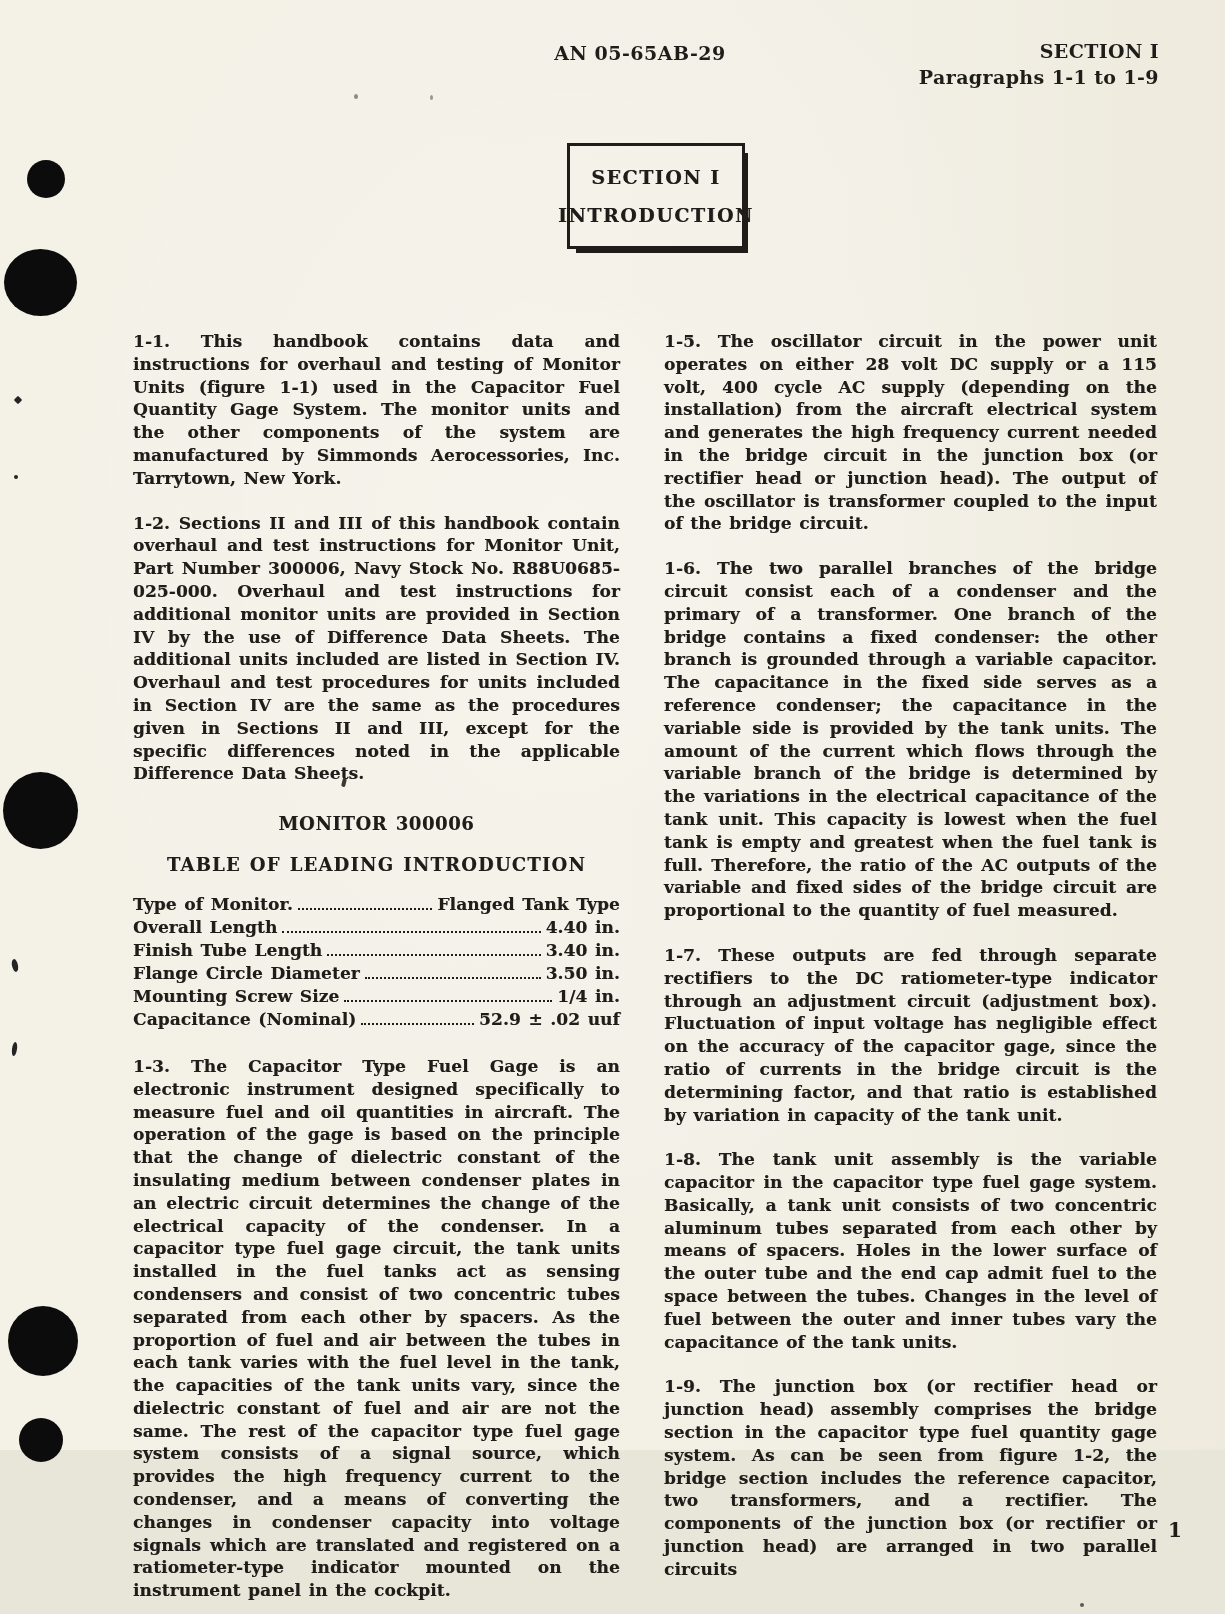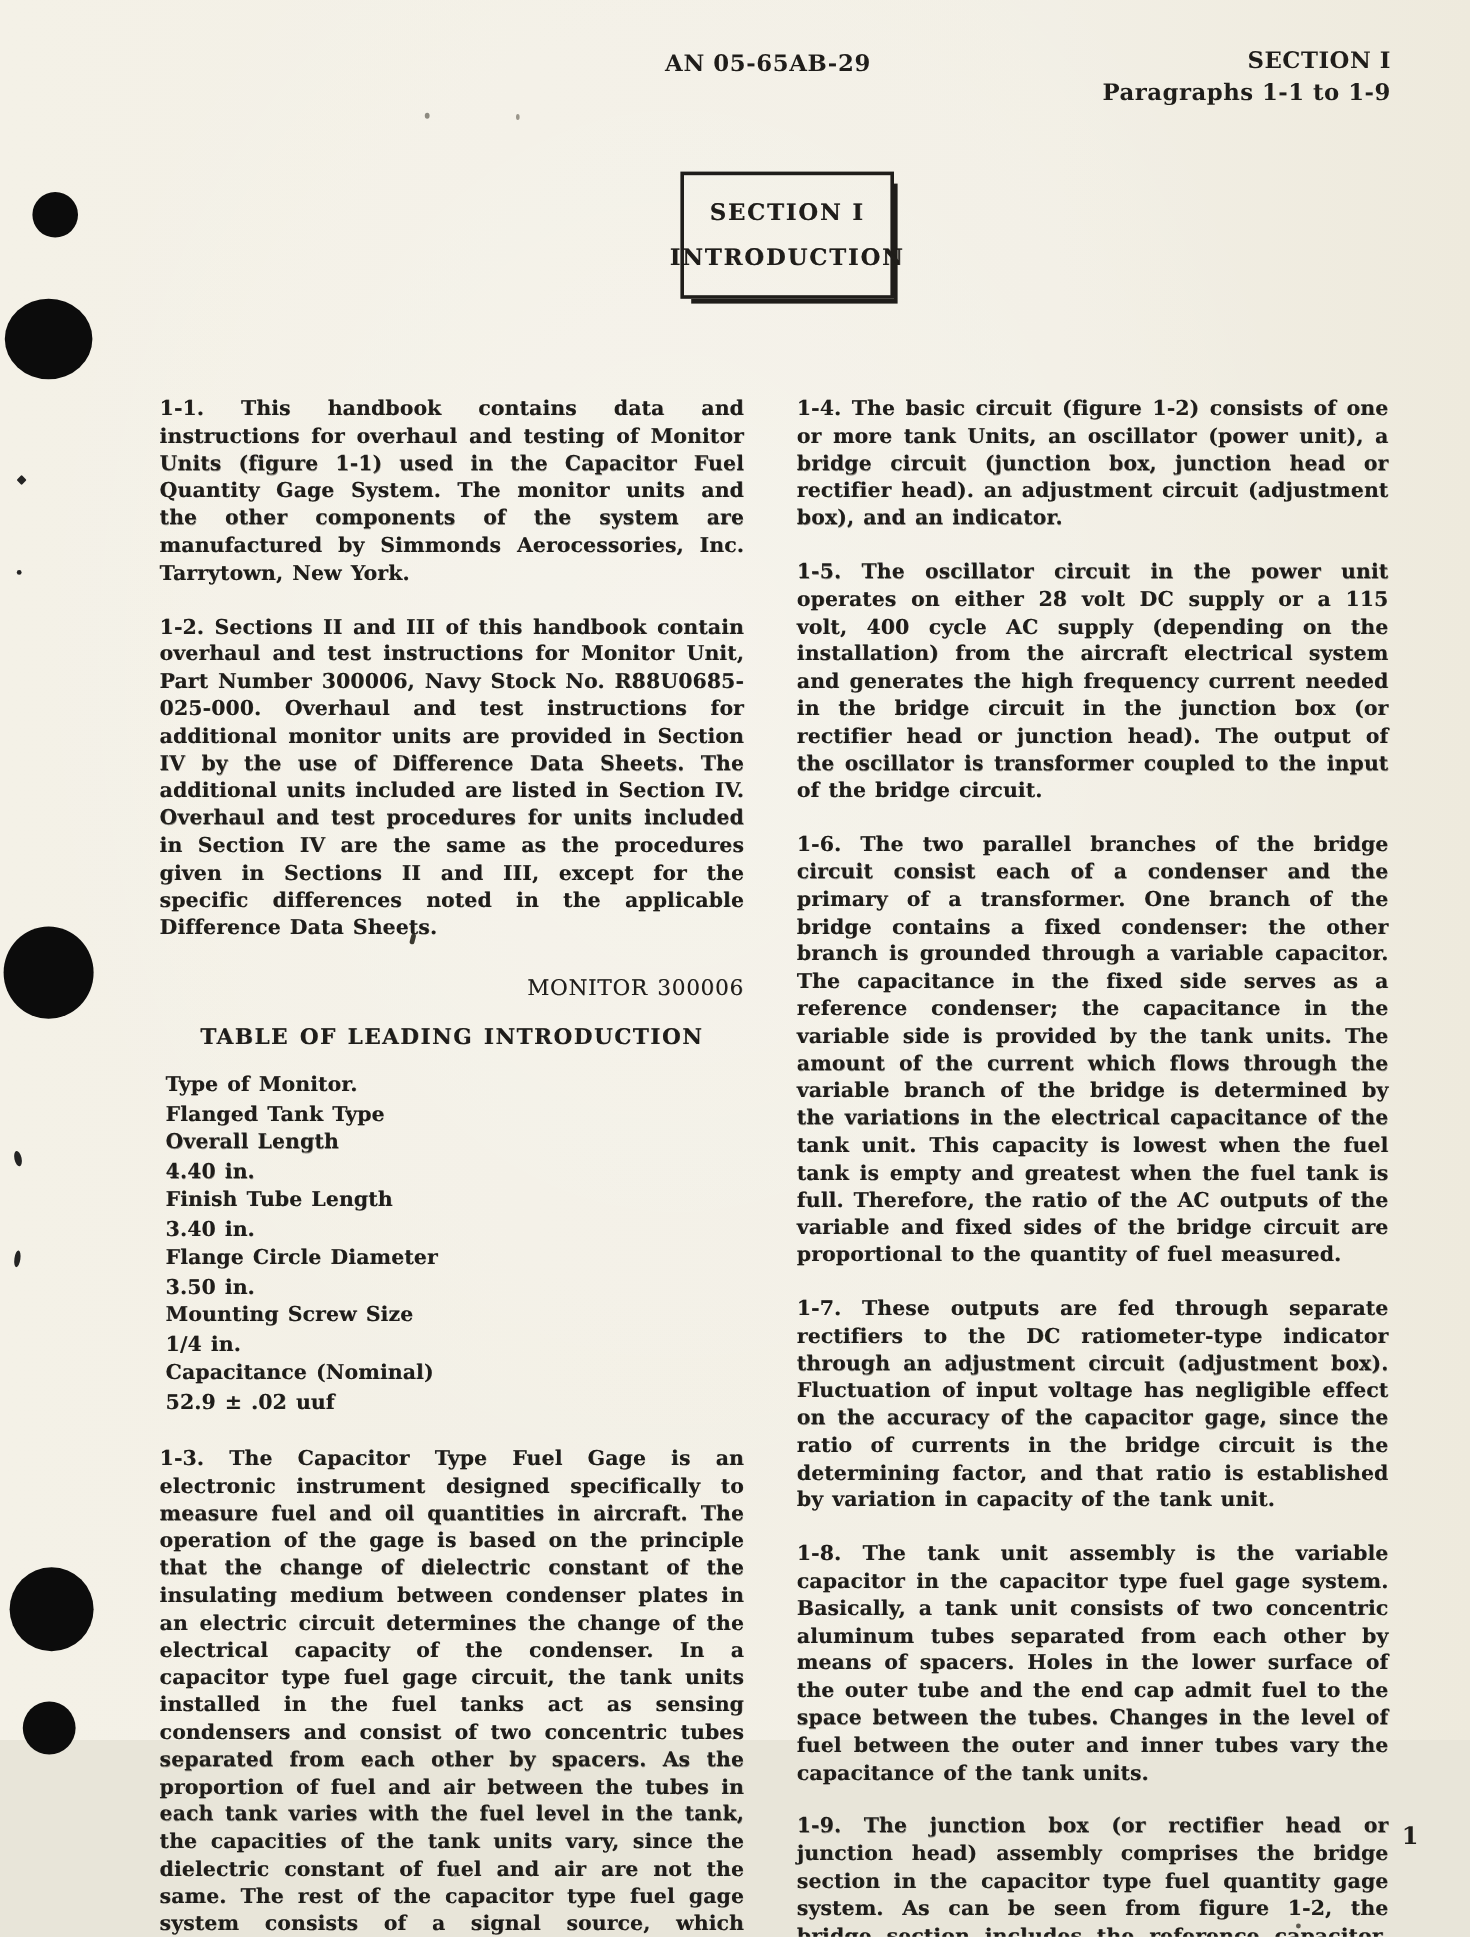--- a/index.html
+++ b/index.html
@@ -48,30 +48,30 @@
     font-size:17px;font-weight:700;line-height:22.8px;
     text-align:justify;word-spacing:1.5px;letter-spacing:.1px;
     text-shadow:.3px .2px 0 rgba(31,29,26,.5);
   }
   .col-left{left:133px;width:487px;}
   .col-right{left:664px;width:493px;}
   .para{margin:0 0 22px 0;}
   .para:last-child{margin-bottom:0;}
   
   .center-head{
-    text-align:right;margin:26px 0 0 0;line-height:25px;
-    font-size:18px;font-weight:400;letter-spacing:.6px;
+    text-align:center;margin:26px 0 0 0;line-height:25px;
+    font-size:18px;font-weight:700;letter-spacing:.6px;
   }
   .table-title{
     text-align:center;margin:18px 0 16px 0;
     font-size:18px;font-weight:700;letter-spacing:1.2px;
   }
   
   .tl{margin:0 0 24px 0;}
-  .tl-row{display:flex;align-items:baseline;line-height:23px;white-space:nowrap;flex-direction:column;}
+  .tl-row{display:flex;align-items:baseline;line-height:23px;white-space:nowrap;}
   .tl-label{flex:none;}
   .tl-dots{
     flex:1;height:14px;margin:0 5px;
     border-bottom:2.6px dotted var(--ink);
   }
   .tl-value{flex:none;}
   
   .pagenum{
     position:absolute;left:1160px;top:1518px;width:30px;text-align:center;
     font-size:20px;font-weight:700;
@@ -132,21 +132,20 @@
       <div class="tl-row">
         <span class="tl-label">Capacitance (Nominal)</span>
         <span class="tl-dots"></span>
         <span class="tl-value">52.9 ± .02 uuf</span>
       </div>
     </div>
     <p class="para">1-3.  The Capacitor Type Fuel Gage is an electronic instrument designed specifically to measure fuel and oil quantities in aircraft.  The operation of the gage is based on the principle that the change of dielectric constant of the insulating medium between condenser plates in an electric circuit determines the change of the electrical capacity of the condenser.  In a capacitor type fuel gage circuit, the tank units installed in the fuel tanks act as sensing condensers and consist of two concentric tubes separated from each other by spacers.  As the proportion of fuel and air between the tubes in each tank varies with the fuel level in the tank, the capacities of the tank units vary, since the dielectric constant of fuel and air are not the same.  The rest of the capacitor type fuel gage system consists of a signal source, which provides the high frequency current to the condenser, and a means of converting the changes in condenser capacity into voltage signals which are translated and registered on a ratiometer-type indicator mounted on the instrument panel in the cockpit.</p>
   </div>
 
   <div class="col col-right">
-    <p class="para">1-4.  The basic circuit (figure 1-2) consists of one or more tank Units, an oscillator (power unit), a bridge circuit (junction box, junction head or rectifier head). an adjustment circuit (adjustment box), and an indicator.</p>
     <p class="para">1-5.  The oscillator circuit in the power unit operates on either 28 volt DC supply or a 115 volt, 400 cycle AC supply (depending on the installation) from the aircraft electrical system and generates the high frequency current needed in the bridge circuit in the junction box (or rectifier head or junction head).  The output of the oscillator is transformer coupled to the input of the bridge circuit.</p>
     <p class="para">1-6.  The two parallel branches of the bridge circuit consist each of a condenser and the primary of a transformer.  One branch of the bridge contains a fixed condenser: the other branch is grounded through a variable capacitor.  The capacitance in the fixed side serves as a reference condenser; the capacitance in the variable side is provided by the tank units.  The amount of the current which flows through the variable branch of the bridge is determined by the variations in the electrical capacitance of the tank unit.  This capacity is lowest when the fuel tank is empty and greatest when the fuel tank is full.  Therefore, the ratio of the AC outputs of the variable and fixed sides of the bridge circuit are proportional to the quantity of fuel measured.</p>
     <p class="para">1-7.  These outputs are fed through separate rectifiers to the DC ratiometer-type indicator through an adjustment circuit (adjustment box).  Fluctuation of input voltage has negligible effect on the accuracy of the capacitor gage, since the ratio of currents in the bridge circuit is the determining factor, and that ratio is established by variation in capacity of the tank unit.</p>
     <p class="para">1-8.  The tank unit assembly is the variable capacitor in the capacitor type fuel gage system.  Basically, a tank unit consists of two concentric aluminum tubes separated from each other by means of spacers.  Holes in the lower surface of the outer tube and the end cap admit fuel to the space between the tubes.  Changes in the level of fuel between the outer and inner tubes vary the capacitance of the tank units.</p>
     <p class="para">1-9.  The junction box (or rectifier head or junction head) assembly comprises the bridge section in the capacitor type fuel quantity gage system.  As can be seen from figure 1-2, the bridge section includes the reference capacitor, two transformers, and a rectifier.  The components of the junction box (or rectifier or junction head) are arranged in two parallel circuits</p>
   </div>
 
   <div class="pagenum">1</div>
 
   <div class="hole" style="left:27px;top:160px;width:38px;height:38px;"></div>

